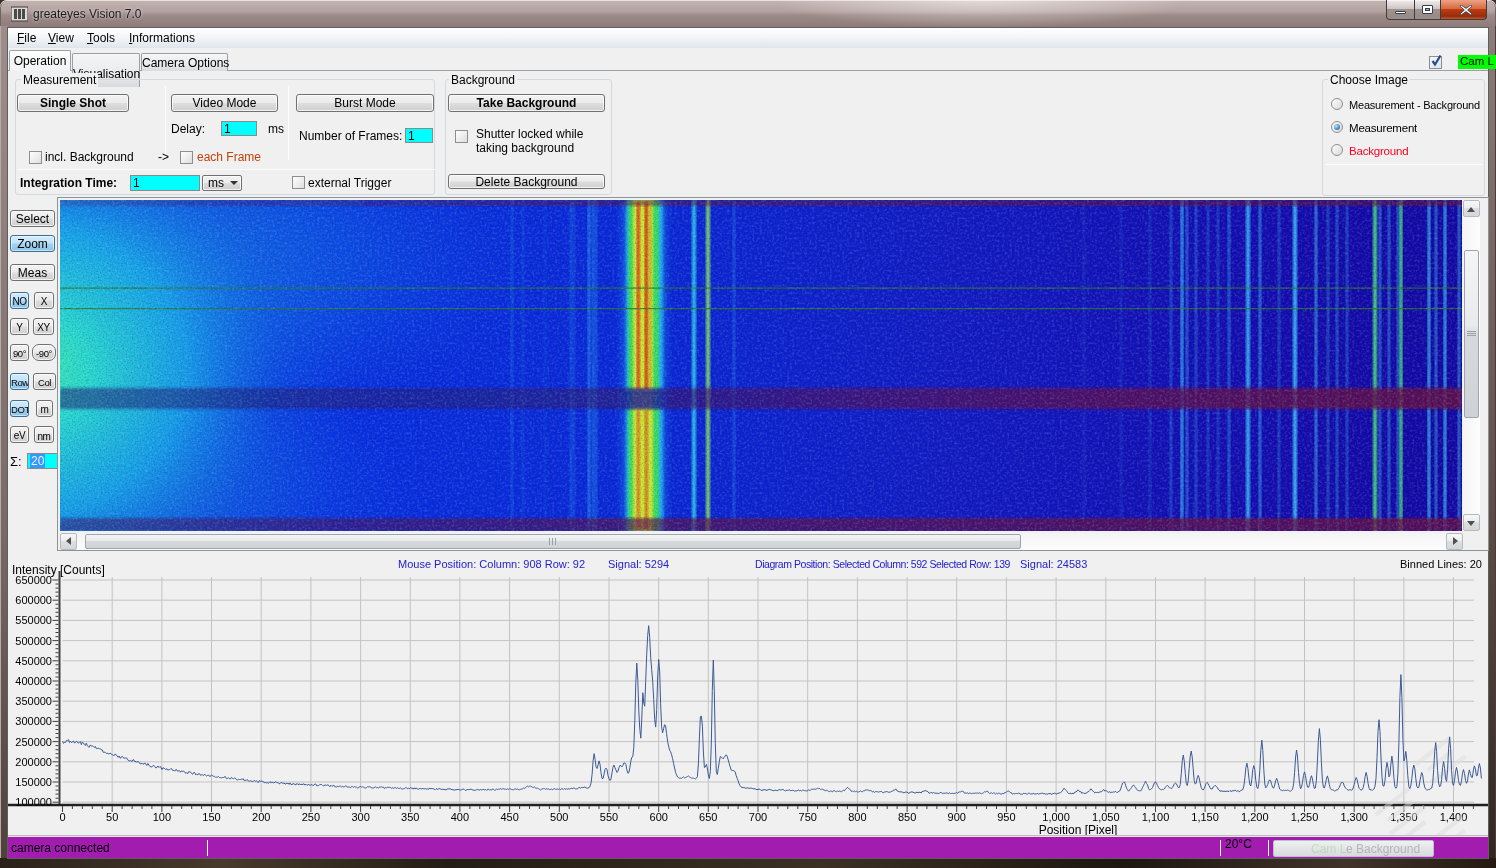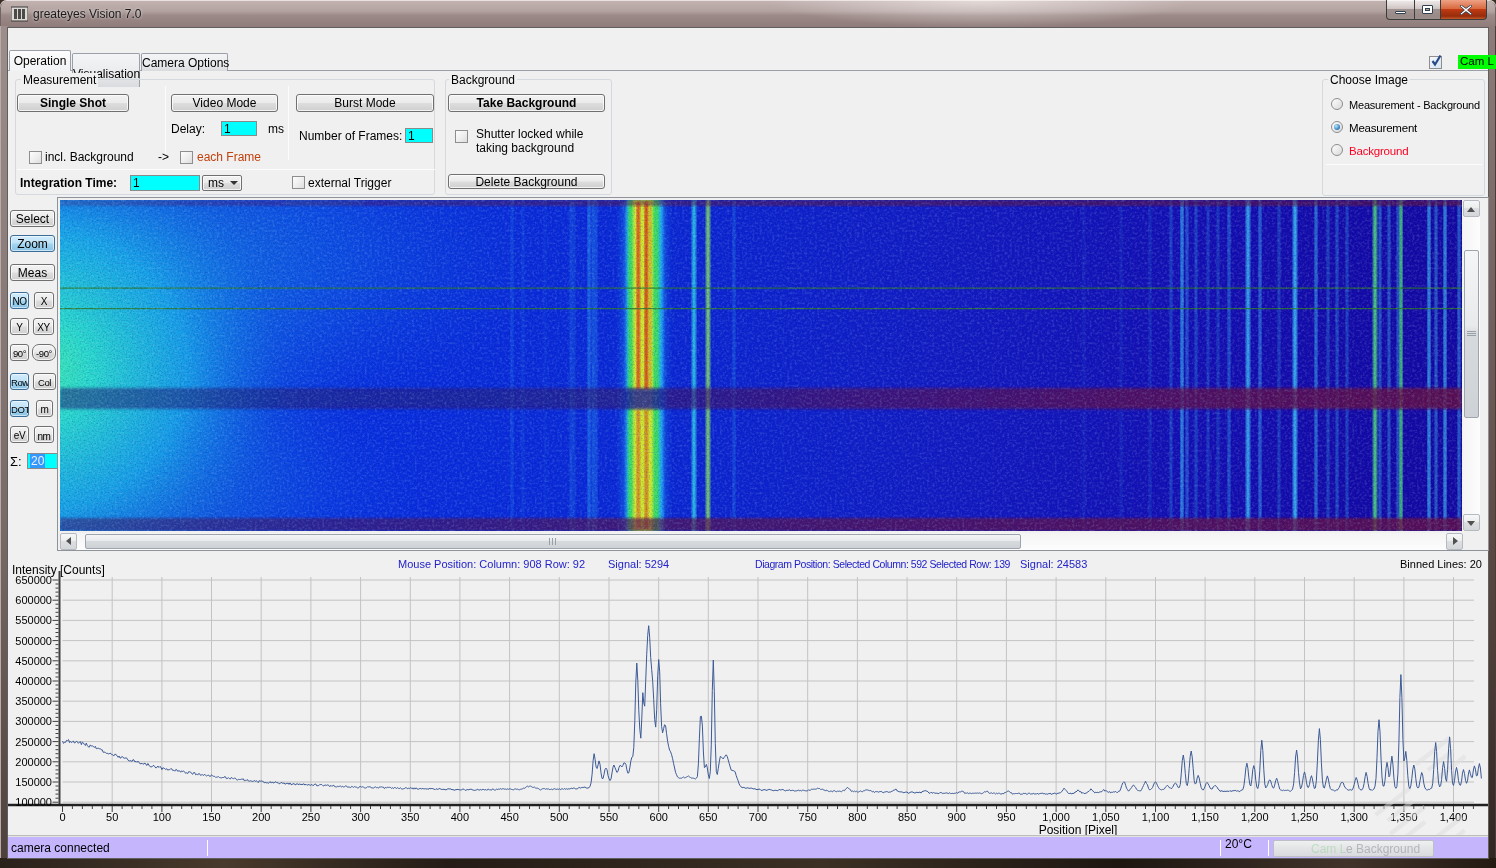--- a/index.html
+++ b/index.html
@@ -48,21 +48,21 @@
 .radio{position:absolute;width:12px;height:12px;border:1px solid #8e8e8e;border-radius:50%;background:linear-gradient(135deg,#fefefe,#e8e8e8 60%,#d8d8d8);}
 .lbl{position:absolute;font-size:12px;white-space:nowrap;}
 .sep-v{position:absolute;width:1px;background:#d5d5d5;border-right:1px solid #fcfcfc;}
 .sep-h{position:absolute;height:1px;background:#d5d5d5;border-bottom:1px solid #fcfcfc;}
 
 .sb{position:absolute;background:#f0f0f0;}
 .sbbtn{position:absolute;border:1px solid #b5bac1;border-radius:2px;background:linear-gradient(#f6f7f8,#eceded 45%,#dcdee1 50%,#d4d7da);}
 .sbthumb{position:absolute;border:1px solid #9da4ad;border-radius:2px;background:linear-gradient(#f4f5f6,#e9eaec 45%,#d7dadd 50%,#ced2d6);}
 .arrow{position:absolute;width:0;height:0;}
 
-#statusbar{left:0;top:808px;width:1480px;height:22px;background:#c4b5fd;border-top:1px solid #e3e3e3;box-shadow:0 -1px 0 #bdbdbd;}
+#statusbar{left:0;top:808px;width:1480px;height:22px;background:#a21caf;border-top:1px solid #e3e3e3;box-shadow:0 -1px 0 #bdbdbd;}
 .ssep{position:absolute;top:3px;width:1px;height:16px;background:#cdcdcd;border-right:1px solid #fff;}
 </style></head>
 <body>
 <div id="win">
 
 <div class="abs" id="glass-top"></div>
 <div class="abs" id="glass-hl"></div>
 <div class="abs" id="brd-l"></div>
 <div class="abs" id="brd-r"></div>
 <div class="abs" id="brd-b"></div>
@@ -77,20 +77,26 @@
 <div class="abs capbtn" id="btnmax"></div>
 <div class="abs capbtn" id="btncls"></div>
 <div class="glyph" style="left:1395px;top:11px;width:11px;height:3px;background:#fff;border:1px solid #30404f;border-radius:1px;"></div>
 <div class="glyph" style="left:1422px;top:5px;width:11px;height:9px;border:1.5px solid #30404f;background:#fff;border-radius:1px;"></div>
 <div class="glyph" style="left:1425px;top:8px;width:5px;height:3px;border:1px solid #30404f;background:#b0a090;"></div>
 <svg class="glyph" style="left:1460px;top:5px;" width="12" height="10" viewBox="0 0 12 10">
  <path d="M1.2 0 L6 3.4 L10.8 0 L12 1.2 L7.6 5 L12 8.8 L10.8 10 L6 6.6 L1.2 10 L0 8.8 L4.4 5 L0 1.2 Z" fill="#fff" stroke="#30404f" stroke-width="0.9"></path>
 </svg>
 
 <div class="abs" id="content">
+<div class="abs" id="menubar">
+ <div class="menuitem" style="left:9px;"><span>F</span>ile</div>
+ <div class="menuitem" style="left:40px;"><span>V</span>iew</div>
+ <div class="menuitem" style="left:79px;"><span>T</span>ools</div>
+ <div class="menuitem" style="left:121px;"><span>I</span>nformations</div>
+</div>
 <div class="abs" id="tabrow-line"></div>
 <div class="tab" id="tab1">Operation</div>
 <div class="tab" id="tab2">Visualisation</div>
 <div class="tab" id="tab3">Camera Options</div>
 <div class="chk" style="left:1421px;top:28px;background:linear-gradient(135deg,#f4f8fb,#d7e6f2);"></div>
 <svg class="abs" style="left:1422px;top:26px;" width="13" height="14" viewBox="0 0 13 14">
  <path d="M2.5 7 L5 10.5 L10.5 1.5" fill="none" stroke="#2a4a8a" stroke-width="2.2"></path>
 </svg>
 <div class="lbl" style="left:1450px;top:27px;background:#00ff00;padding:0 2px;height:14px;font-size:11.5px;">Cam L</div>
 

